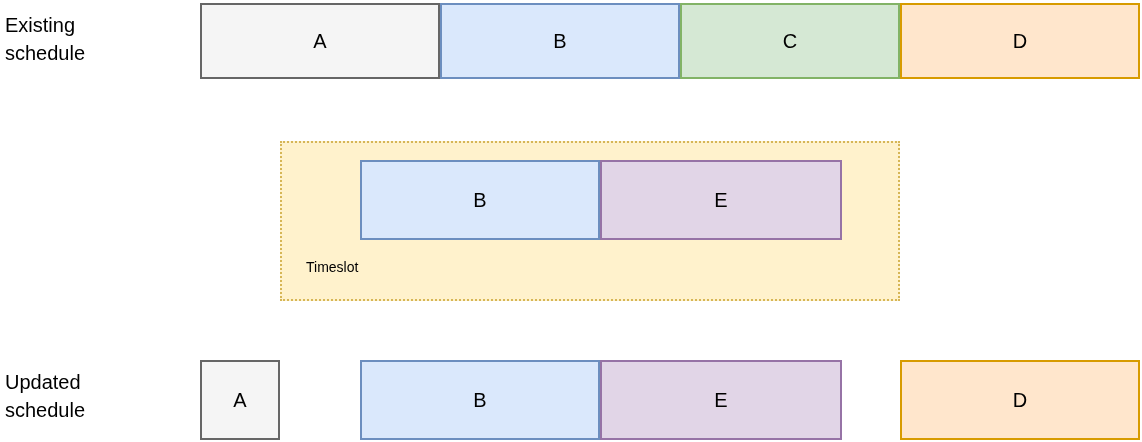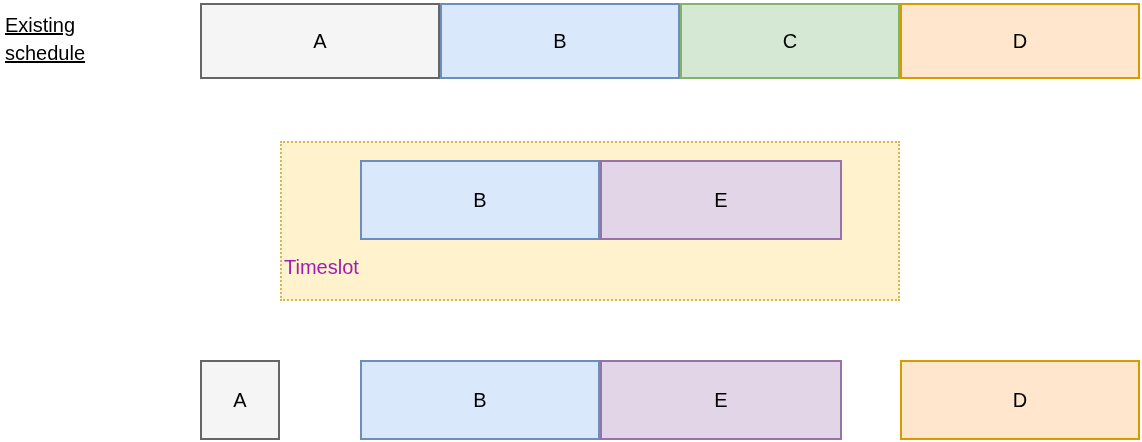--- a/index.html
+++ b/index.html
@@ -16,21 +16,21 @@
     color: #000000;
     overflow: hidden;
   }
   .row-label {
     position: absolute;
     font-size: 20px;
     line-height: 28px;
     color: #000000;
     white-space: normal;
   }
-  .lbl-existing { left: 5px; top: 11px; width: 120px; text-decoration: underline; }
+  .lbl-existing { left: 5px; top: 11px; width: 120px; }
   .lbl-request  { left: 5px; top: 186px; width: 160px; }
   .lbl-updated  { left: 5px; top: 368px; width: 120px; }
 
   .box {
     position: absolute;
     box-sizing: border-box;
     border: 2px solid #000000;
     background: #ffffff;
     display: flex;
     align-items: center;
@@ -43,42 +43,43 @@
   .b-ex-d { left: 900px; top: 3px;   width: 240px; height: 76px; }
 
   .timeslot {
     position: absolute;
     box-sizing: border-box;
     left: 280px; top: 141px; width: 620px; height: 160px;
     border: 2px dotted #000000;
   }
   .timeslot-label {
     position: absolute;
-    left: 2px;
+    left: 24px;
     bottom: 20px;
-    font-size: 20px;
+    font-size: 14px;
     line-height: 23px;
-    color: #a21caf;
+    color: #000000;
   }
   .b-rq-b { left: 360px; top: 160px; width: 240px; height: 80px; }
   .b-rq-e { left: 600px; top: 160px; width: 242px; height: 80px; }
 
   .b-up-a { left: 200px; top: 360px; width: 80px;  height: 80px; }
   .b-up-b { left: 360px; top: 360px; width: 240px; height: 80px; }
   .b-up-e { left: 600px; top: 360px; width: 242px; height: 80px; }
   .b-up-d { left: 900px; top: 360px; width: 240px; height: 80px; }
 </style>
 </head>
 <body>
 
 <div class="canvas">
 
   <div class="row-label lbl-existing">Existing schedule</div>
 
 
+  <div class="row-label lbl-updated">Updated schedule</div>
 
   <div class="box b-ex-a" style="background-color: rgb(245, 245, 245); border-color: rgb(102, 102, 102);">
     <span>A</span>
   </div>
   <div class="box b-ex-b" style="background-color: rgb(218, 232, 252); border-color: rgb(108, 142, 191);">
     <span>B</span>
   </div>
   <div class="box b-ex-c" style="background-color: rgb(213, 232, 212); border-color: rgb(130, 179, 102);">
     <span>C</span>
   </div>

